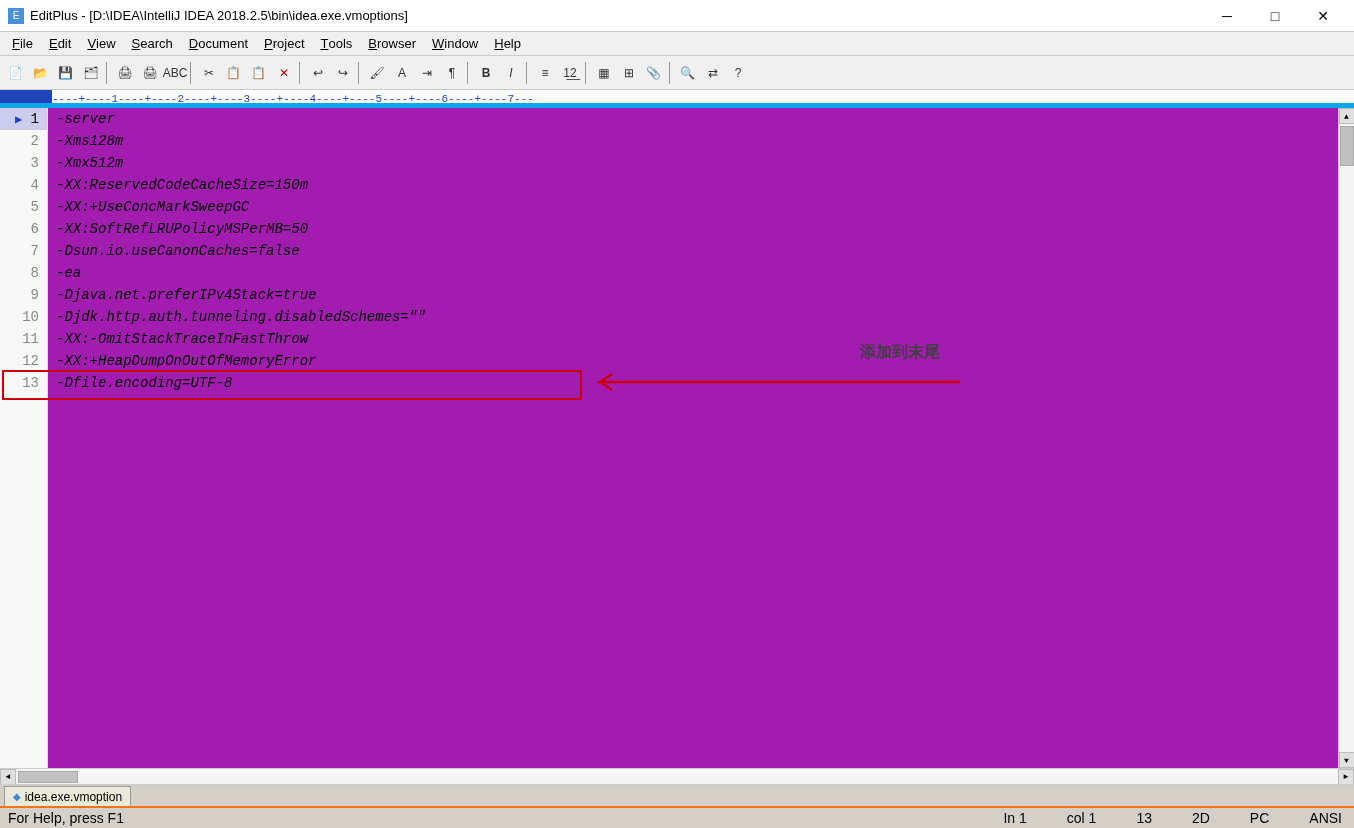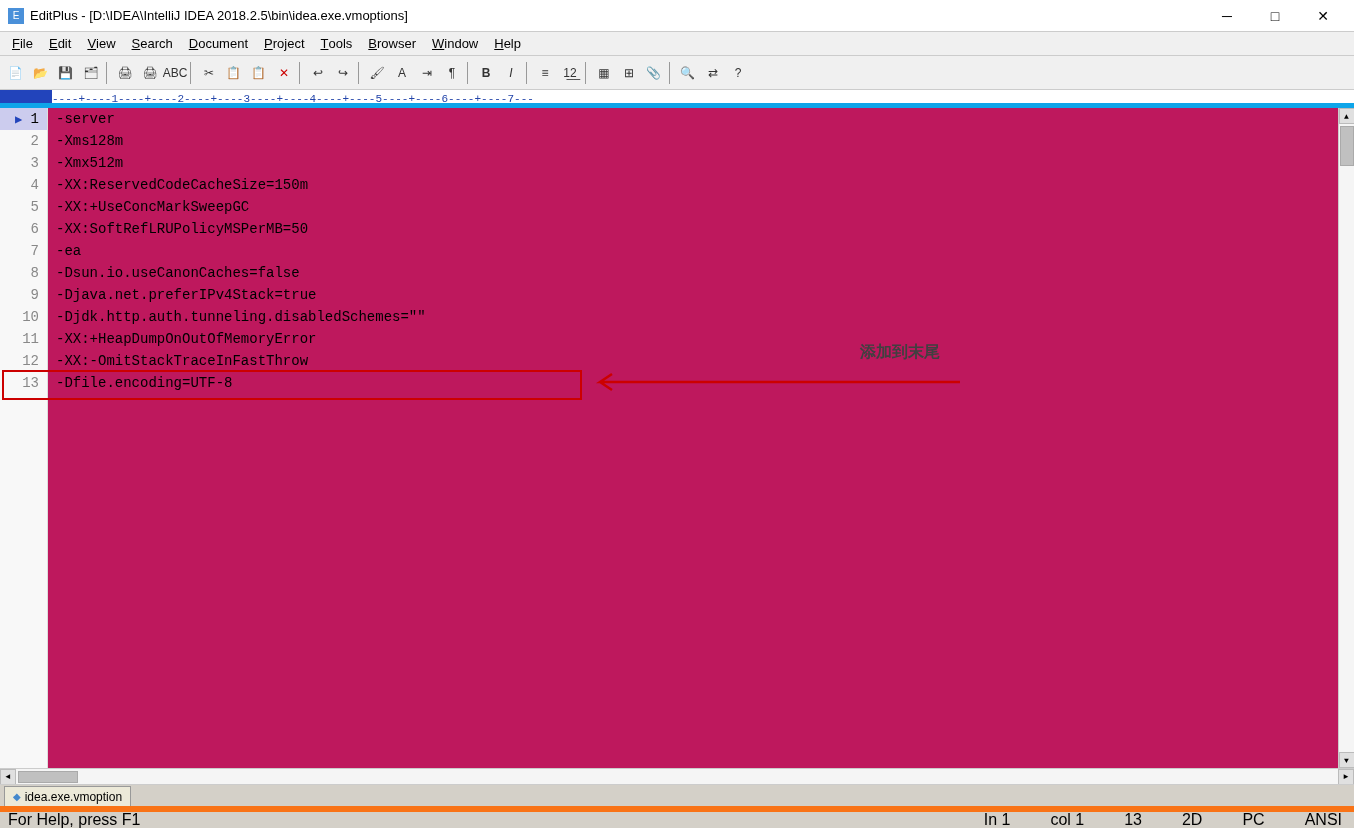--- a/index.html
+++ b/index.html
@@ -102,22 +102,23 @@
       height: 22px;
       padding-right: 8px;
       line-height: 22px;
       font-size: 14px;
     }
     .line-number.active { background: #cce; color: #000; }
     .editor-content {
       flex: 1;
       padding: 0 8px;
       overflow: hidden;
-      background: #be185d;
+      background: #a21caf;
       position: relative;
+      font-style: italic;
     }
     .code-line {
       height: 22px;
       line-height: 22px;
       font-size: 14px;
       color: #000;
       white-space: pre;
     }
 
     
@@ -185,26 +186,26 @@
       gap: 4px;
       cursor: pointer;
       font-size: 12px;
     }
     .tab-item .tab-dot { color: #4488cc; font-size: 10px; }
 
     
     .status-bar {
       height: 22px;
       background: #d4d0c8;
-      border-top: 6px solid #f97316;
+      border-top: 2px solid #f97316;
       display: flex;
       align-items: center;
       padding: 0 8px;
       font-family: 'Segoe UI', Arial, sans-serif;
-      font-size: 16px;
+      font-size: 14px;
       justify-content: space-between;
     }
     .status-left { color: #000; }
     .status-right { display: flex; gap: 32px; color: #000; }
     .status-item { padding: 0 4px; }
   </style>
 </head>
 <body>
 
 <div class="title-bar">
@@ -295,26 +296,26 @@
         <div class="line-number">13</div>
       </div>
 
     <div class="editor-content" id="code-lines-col">
         <div class="code-line">-server</div>
         <div class="code-line">-Xms128m</div>
         <div class="code-line">-Xmx512m</div>
         <div class="code-line">-XX:ReservedCodeCacheSize=150m</div>
         <div class="code-line">-XX:+UseConcMarkSweepGC</div>
         <div class="code-line">-XX:SoftRefLRUPolicyMSPerMB=50</div>
+        <div class="code-line">-Dsun.io.useCanonCaches=false</div>
         <div class="code-line">-ea</div>
-        <div class="code-line">-Dsun.io.useCanonCaches=false</div>
         <div class="code-line">-Djava.net.preferIPv4Stack=true</div>
         <div class="code-line">-Djdk.http.auth.tunneling.disabledSchemes=""</div>
+        <div class="code-line">-XX:-OmitStackTraceInFastThrow</div>
         <div class="code-line">-XX:+HeapDumpOnOutOfMemoryError</div>
-        <div class="code-line">-XX:-OmitStackTraceInFastThrow</div>
         <div class="code-line" id="line-highlighted">-Dfile.encoding=UTF-8</div>
       </div>
 
     <div class="annotation-container" id="annotation-overlay">
 
     <div style="position: absolute; top: 262px; left: 2px; width: 580px; height: 30px; border: 2px solid rgb(204, 0, 0); background: transparent; pointer-events: none;"></div>
         <svg width="380" height="60" style="position: absolute; top: 244px; left: 590px; pointer-events: none;">
           <path d="M 370,30 L 10,30 L 22,22 M 10,30 L 22,38" stroke="#cc0000" stroke-width="2.5" fill="none" marker-end="url(#arrowhead)"></path>
         </svg>
         <div style="position: absolute; top: 234px; left: 860px; color: #404040; font-size: 16px; font-family: SimSun, 宋体, serif; font-weight: bold; pointer-events: none; white-space: nowrap;">添加到末尾</div>

